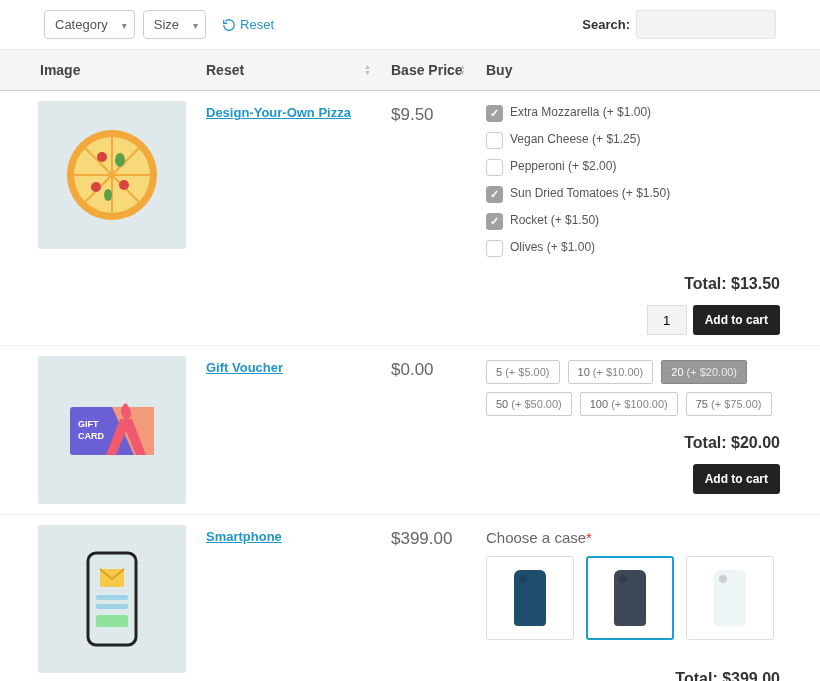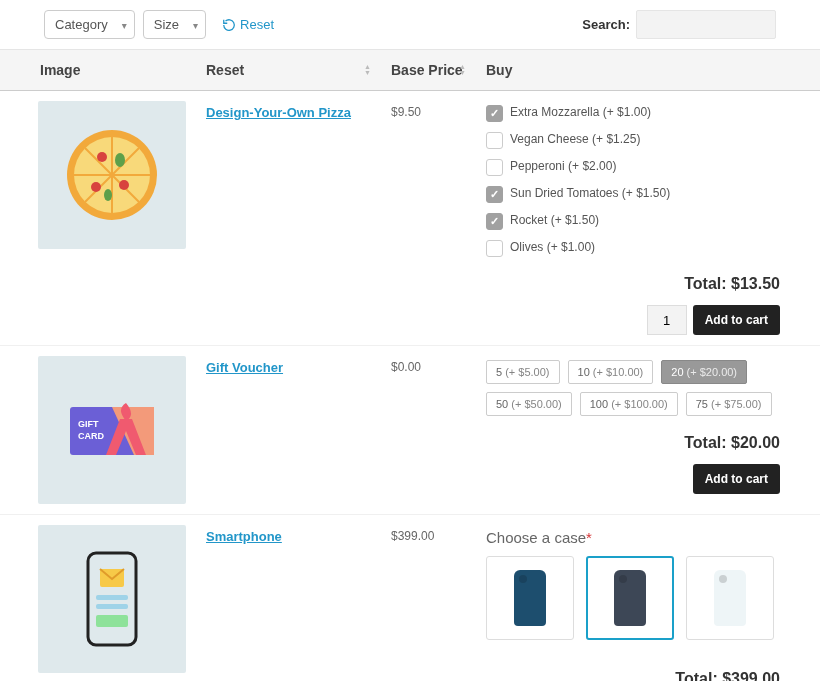--- a/index.html
+++ b/index.html
@@ -17,21 +17,21 @@
 th:first-child { padding-left: 40px; }
 th.sortable { position: relative; }
 th.sortable .sort-arrows { position: absolute; right: 10px; top: 50%; transform: translateY(-50%); display: flex; flex-direction: column; font-size: 7px; color: #bbb; line-height: 6px; }
 th.buy-col { text-align: left; padding-right: 40px; }
 tbody td { vertical-align: top; padding: 10px; border-bottom: 1px solid #f0f0f0; }
 tbody tr:last-child td { border-bottom: none; }
 td.img-cell { padding-left: 38px; width: 190px; }
 .img-box { width: 148px; height: 148px; background: #dfe9ec; display: flex; align-items: center; justify-content: center; border-radius: 2px; }
 .product-link { color: #2296c9; text-decoration: underline; font-weight: 600; cursor: pointer; }
 td.name-cell { width: 185px; padding-top: 14px; }
-td.price-cell { width: 95px; color: #666; padding-top: 14px; font-size: 12px; }
+td.price-cell { width: 95px; color: #666; padding-top: 14px; font-size: 17px; }
 td.buy-cell { padding-right: 40px; padding-top: 14px; }
 .addons-grid { display: grid; grid-template-columns: 1fr; gap: 10px 14px; }
 .addon-item { display: flex; align-items: flex-start; gap: 7px; }
 .chk { width: 17px; height: 17px; border: 1px solid #ccc; border-radius: 3px; display: flex; align-items: center; justify-content: center; background: #fff; cursor: pointer; flex-shrink: 0; }
 .chk.checked { background: #a1a1a1; border-color: #a1a1a1; }
 .chk.checked::after { content: "✓"; color: #fff; font-size: 11px; font-weight: bold; }
 .addon-item span { font-size: 12px; color: #555; line-height: 1.3; }
 .addon-price { color: #999; font-size: 11px; }
 .total-row { text-align: right; font-weight: 700; font-size: 16px; color: #333; margin-top: 18px; }
 .actions-row { display: flex; justify-content: flex-end; gap: 6px; margin-top: 12px; align-items: center; }

